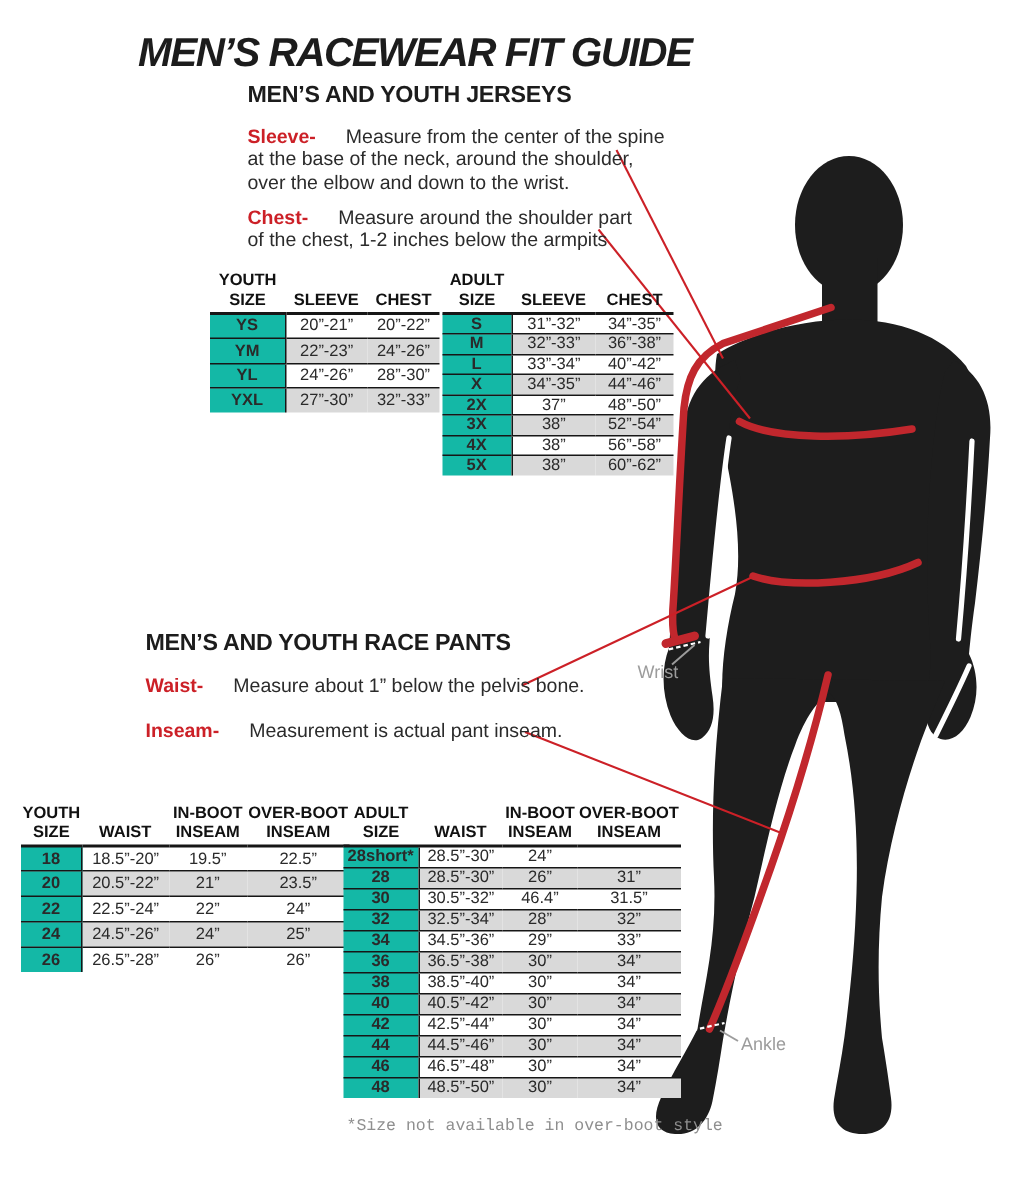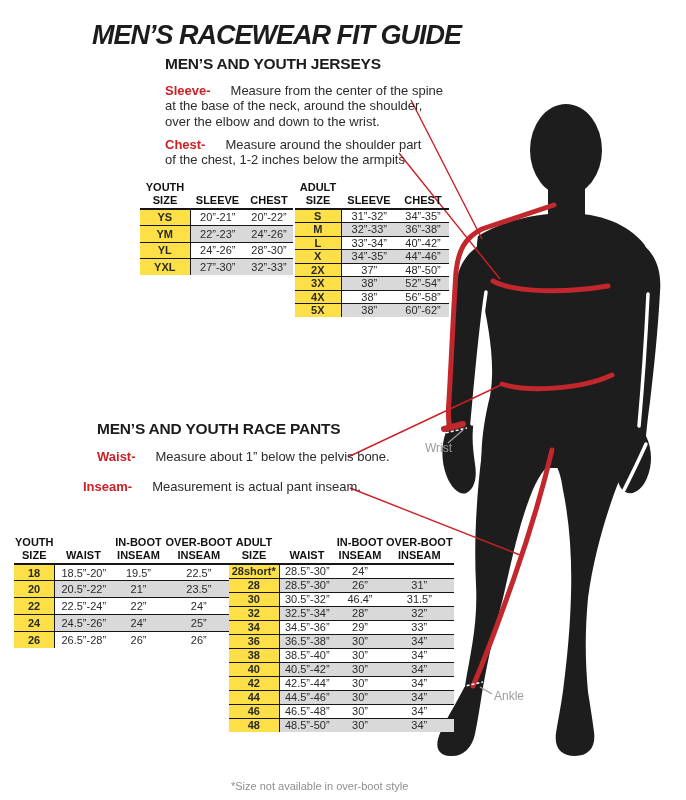--- a/index.html
+++ b/index.html
@@ -11,37 +11,37 @@
          letter-spacing:-1px;color:#1c1c1c;white-space:nowrap;margin:0;}
   .section-heading{font-size:15.5px;font-weight:800;letter-spacing:-0.2px;color:#1c1c1c;white-space:nowrap;}
   #jersey-heading{left:165px;top:55px;}
   #pants-heading{left:97px;top:420px;}
   .para{font-size:13px;line-height:1.18;color:#2b2b2b;}
   .para .line{white-space:nowrap;}
   .term{color:#cc2027;font-weight:800;margin-right:20px;}
   #sleeve-para{left:165px;top:83px;}
   #chest-para{left:165px;top:137px;}
   #waist-para{left:97px;top:449px;}
-  #inseam-para{left:83px;top:479px;}
+  #inseam-para{left:97px;top:479px;}
   table.fit-table{border-collapse:collapse;table-layout:fixed;font-size:11px;color:#2a2a2a;}
   table.fit-table th{font-size:11px;font-weight:700;text-align:center;vertical-align:bottom;
                      padding:0 1px 1px 1px;line-height:1.12;color:#111;white-space:nowrap;}
   table.fit-table thead tr:last-child th{border-bottom:2.5px solid #161616;}
   table.fit-table td{text-align:center;padding:0 2px;border-top:1.5px solid #161616;white-space:nowrap;}
   table.fit-table tbody tr:first-child td{border-top:0;}
-  table.fit-table td:first-child{border-right:1.5px solid #161616;font-weight:700;background:#fde047;}
+  table.fit-table td:first-child{border-right:1.5px solid #161616;font-weight:700;background:#14b8a6;}
   table.fit-table tbody tr:nth-child(even) td + td{background:#d9d9d9;}
   #youth-jersey{left:140px;top:181px;}  #youth-jersey td{height:15.5px;}
   #adult-jersey{left:295px;top:181px;}  #adult-jersey td{height:12.5px;}
   #youth-pants{left:14px;top:536px;}    #youth-pants td{height:15.8px;text-align:center;}
   #adult-pants{left:229px;top:536px;}   #adult-pants td{height:13px;}
   .fig-label{font-size:12px;color:#9c9c9c;z-index:2;}
   #wrist-label{left:425px;top:441px;}
   #ankle-label{left:494px;top:689px;text-align:right;}
-  #footnote{left:231px;top:780px;font-size:11px;color:#8f8f8f;}
+  #footnote{left:231px;top:745px;font-size:11px;color:#8f8f8f;font-family:Liberation Mono, monospace;}
 </style>
 </head>
 <body>
 
 <div class="page">
 
   <svg class="fig" width="686" height="800" viewBox="0 0 686 800" aria-hidden="true">
 
     <g fill="#1d1d1d" stroke="none">
       <ellipse cx="566" cy="150" rx="36" ry="46"></ellipse>

